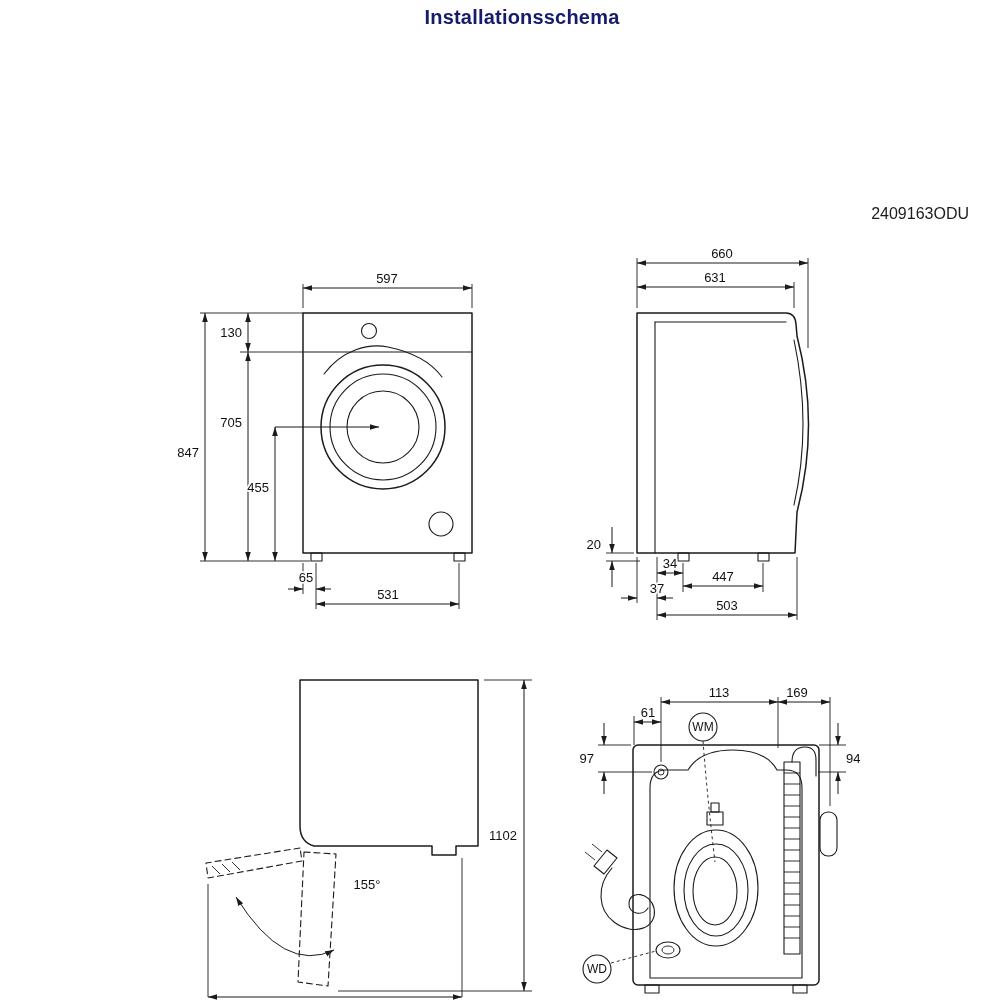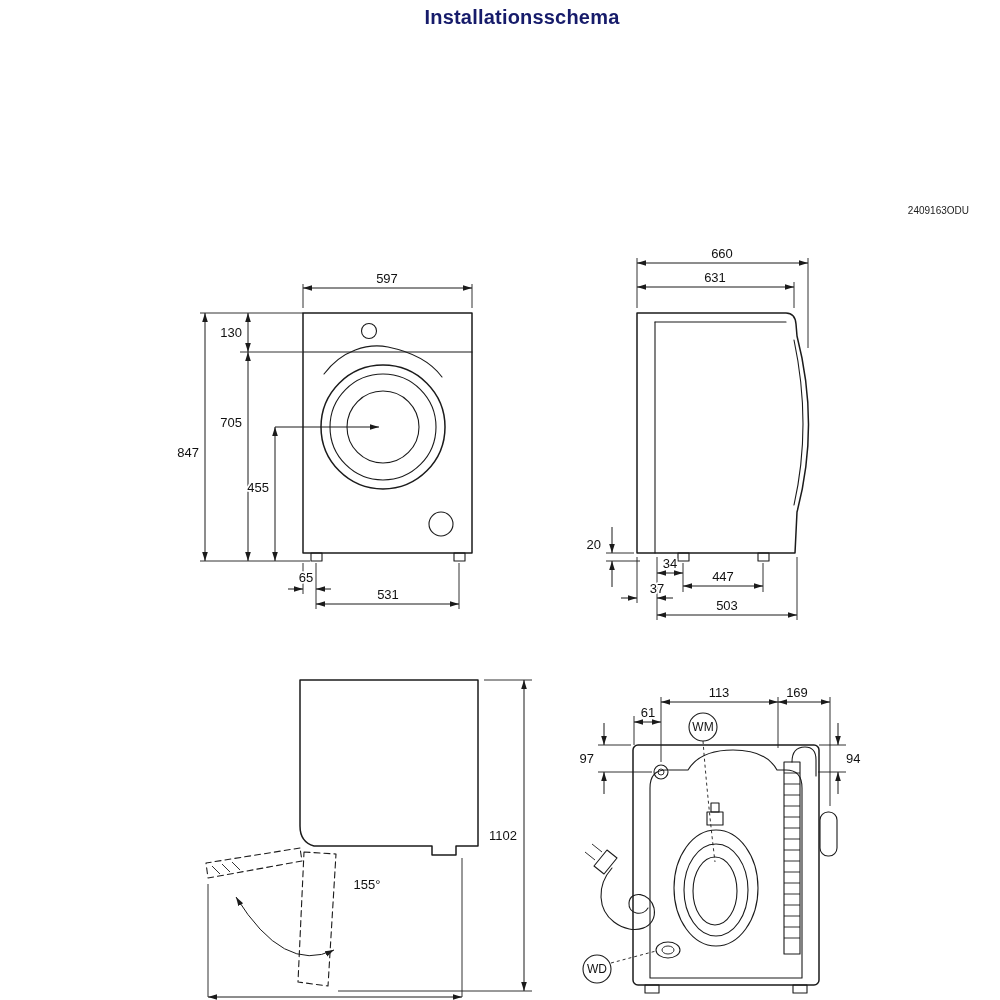--- a/index.html
+++ b/index.html
@@ -1,20 +1,20 @@
 <!DOCTYPE html>
 <html><head>
 <meta charset="utf-8">
 <style>
   html,body{margin:0;padding:0;background:#ffffff;}
   .canvas{position:relative;width:1000px;height:1000px;background:#fff;overflow:hidden;
           font-family:"Liberation Sans",sans-serif;padding-left:44px;}
   .page-title{position:absolute;top:6px;left:0;width:100%;text-align:center;
               font-size:20px;font-weight:bold;color:#161b6a;letter-spacing:.2px;}
-  .doc-code{position:absolute;top:205px;right:75px;font-size:10px;color:#1b1b1b;}
+  .doc-code{position:absolute;top:205px;right:75px;font-size:16px;color:#1b1b1b;}
   svg{position:absolute;left:0;top:0;}
   .ln{stroke:#1b1b1b;stroke-width:1.5;fill:none;stroke-linejoin:round;stroke-linecap:round;}
   .thin{stroke-width:1.1;}
   .dim{stroke:#1b1b1b;stroke-width:1;fill:none;}
   .ext{stroke:#1b1b1b;stroke-width:.9;fill:none;}
   .dash{stroke-dasharray:6 4;}
   .dash2{stroke-dasharray:3 3;}
   .t{font:13px "Liberation Sans",sans-serif;fill:#111;paint-order:stroke;stroke:#fff;
      stroke-width:3.5px;stroke-linejoin:round;}
   .tb{font:12px "Liberation Sans",sans-serif;fill:#111;}

